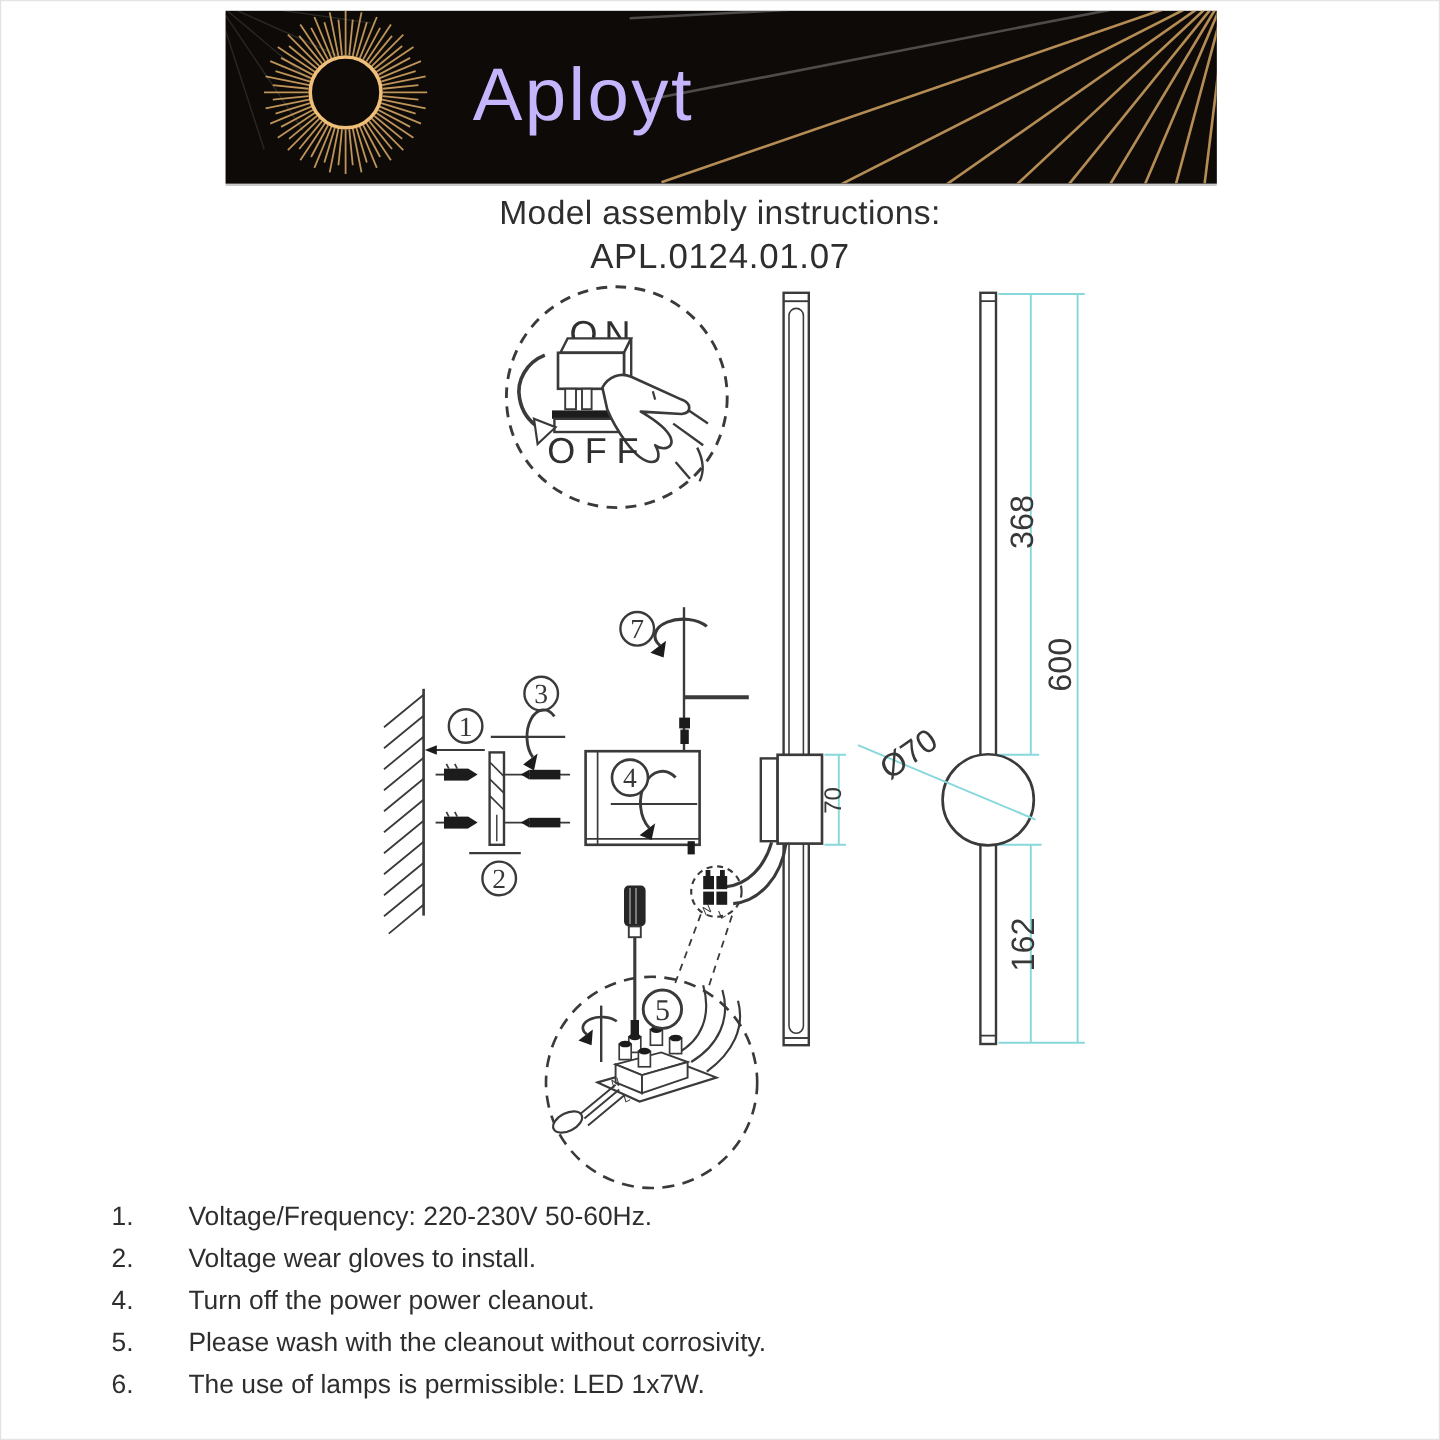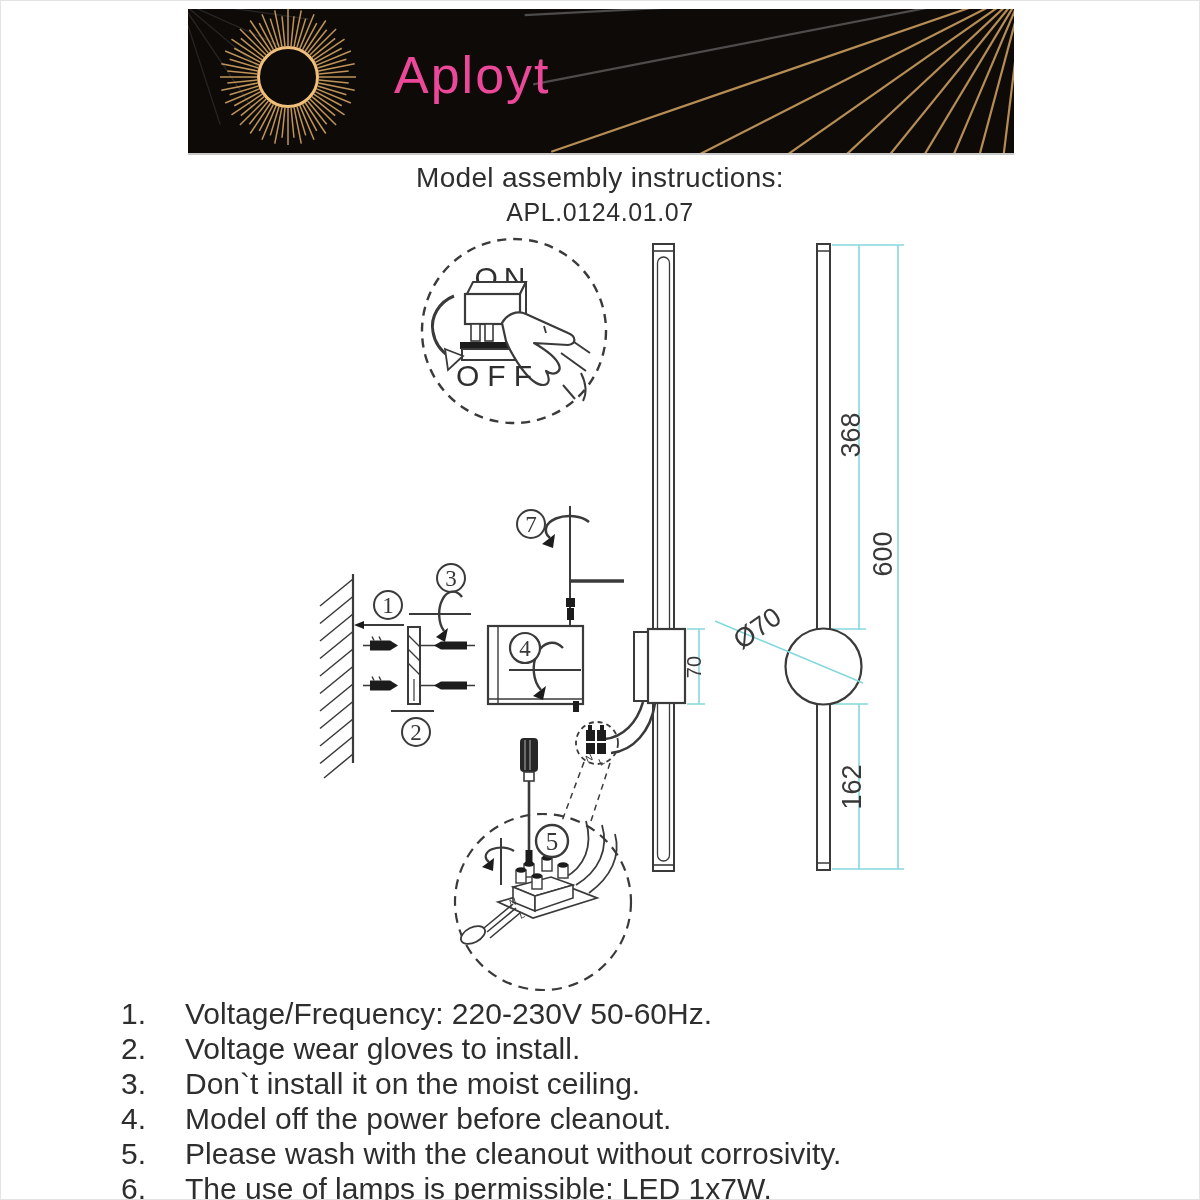--- a/index.html
+++ b/index.html
@@ -4,43 +4,43 @@
 <style>
   html,body{margin:0;padding:0;background:#ffffff;}
   body{width:1200px;height:1200px;position:relative;overflow:hidden;
        font-family:"Liberation Sans",sans-serif;color:#2e2e2e;}
   .page{position:absolute;inset:0;border:1px solid #e3e3e3;box-sizing:border-box;}
 
   
   .banner{position:absolute;left:187px;top:8px;width:826px;height:144px;
           background:#0d0a08;overflow:hidden;z-index:3;box-shadow:0 2px 0 #c9c9c9;}
   .banner svg{position:absolute;inset:0;}
-  .wordmark{position:absolute;left:206px;top:40px;font-size:52px;line-height:1;
-            font-weight:400;letter-spacing:2px;color:#ec4899;}
+  .wordmark{position:absolute;left:206px;top:40px;font-size:62px;line-height:1;
+            font-weight:400;letter-spacing:2px;color:#c4b5fd;}
 
   
   .titleblock{position:absolute;left:0;top:161px;width:100%;text-align:center;z-index:2;}
   .titleblock .t1{font-size:28px;letter-spacing:.3px;}
-  .titleblock .t2{font-size:25px;letter-spacing:.6px;margin-top:4px;}
+  .titleblock .t2{font-size:29px;letter-spacing:.6px;margin-top:4px;}
 
   
   #drawing{position:absolute;left:0;top:0;z-index:1;}
   #drawing .ln{stroke:#3a3a3a;fill:none;}
   #drawing .wh{stroke:#3a3a3a;fill:#ffffff;}
   #drawing .blk{fill:#1c1c1c;stroke:none;}
   #drawing .cy{stroke:#86d8db;fill:none;stroke-width:1.6;}
   #drawing text{font-family:"Liberation Sans",sans-serif;fill:#383838;}
   #drawing text.stepnum{font-family:"Liberation Serif",serif;font-size:23px;}
   #drawing text.dim{font-size:27px;}
   #drawing text.onoff{font-size:30px;font-weight:500;letter-spacing:6px;fill:#2f2f2f;}
   #drawing text.tiny{font-size:10px;font-style:italic;}
 
   
   .instructions{position:absolute;left:0;top:995px;width:100%;z-index:2;}
-  .instructions .row{padding-left:120px;font-size:30px;line-height:35px;white-space:nowrap;}
+  .instructions .row{padding-left:92px;font-size:22px;line-height:35px;white-space:nowrap;}
   .instructions .num{display:inline-block;width:64px;}
 </style>
 </head>
 <body>
 
 <div class="page">
 
   <div class="banner">
     <svg viewBox="0 0 826 144" width="826" height="144">
       <g id="fan-right">
@@ -346,24 +346,21 @@
   </svg>
 
   <div class="instructions">
     <div class="row">
       <span class="num">1.</span><span>Voltage/Frequency: 220-230V 50-60Hz.</span>
     </div>
     <div class="row">
       <span class="num">2.</span><span>Voltage wear gloves to install.</span>
     </div>
     <div class="row">
-      <span class="num">3.</span><span>Don`t install it on the moist ceiling.</span>
-    </div>
-    <div class="row">
-      <span class="num">4.</span><span>Model off the power before cleanout.</span>
+      <span class="num">4.</span><span>Turn off the power power cleanout.</span>
     </div>
     <div class="row">
       <span class="num">5.</span><span>Please wash with the cleanout without corrosivity.</span>
     </div>
     <div class="row">
       <span class="num">6.</span><span>The use of lamps is permissible: LED 1x7W.</span>
     </div>
   </div>
 
 </div>

